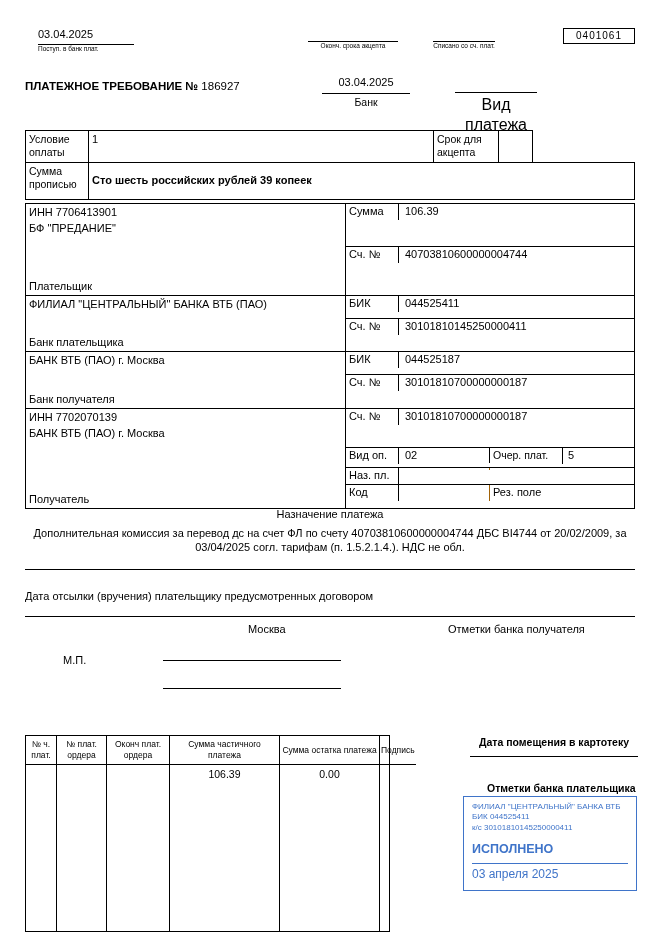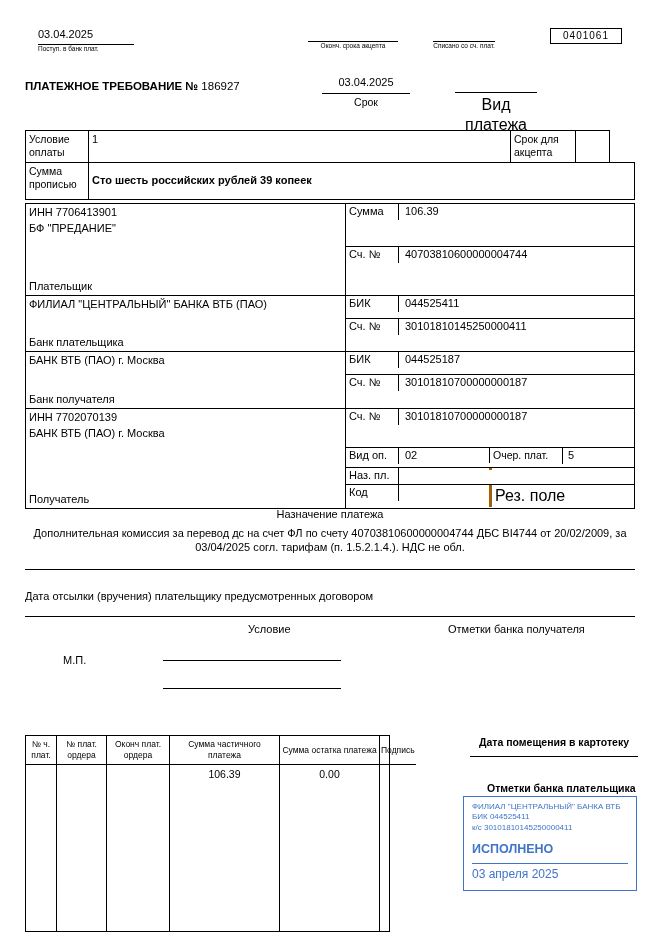--- a/index.html
+++ b/index.html
@@ -16,21 +16,21 @@
   .ctr { text-align:center; }
 
   
   .field-val { padding-bottom:2px; }
   .form-box { border:1px solid #000; width:72px; height:16px; font-size:10px;
               display:flex; align-items:center; justify-content:center; letter-spacing:1px; }
 
   
   .terms { left:25px; top:130px; width:610px; }
   .t-row { display:flex; }
-  .t-row1 { width:585px; height:32px; }
+  .t-row1 { width:508px; height:32px; }
   .t-row2 { width:610px; height:38px; }
   .t-row1 > div { border-top:1px solid #000; border-left:1px solid #000; padding:2px 3px; }
   .t-row1 > div:last-child { border-right:1px solid #000; }
   .t-row2 > div { border-top:1px solid #000; border-bottom:1px solid #000; border-left:1px solid #000; padding:2px 3px; }
   .t-row2 > div:last-child { border-right:1px solid #000;font-weight:bold; }
   .t-lbl { width:63px; font-size:10.5px; }
   .t-val { flex:1; }
   .t-val2 { flex:1; display:flex; align-items:center; }
 
   
@@ -39,21 +39,21 @@
   .band + .band { border-top:1px solid #000; }
   .band-left { width:320px; border-right:1px solid #000; display:flex; flex-direction:column; padding:2px 3px 1px 3px; }
   .band-left .fill { flex:1; }
   .band-right { flex:1; display:flex; flex-direction:column; }
   .br-row { display:flex; align-items:flex-start; }
   .br-row + .br-row { border-top:1px solid #000; }
   .lblc { width:53px; border-right:1px solid #000; display:flex; align-items:center; padding:1px 3px; }
   .valc { flex:1; display:flex; align-items:center; padding:1px 6px; }
   .subl { width:73px; border-left:1px solid #000; display:flex; align-items:center; padding:1px 3px; font-size:10.5px; }
   .subv { width:72px; border-left:1px solid #000; display:flex; align-items:center; padding:1px 5px; }
-  .subw { width:145px; border-left:3px solid #a16207; display:flex; align-items:center; padding:1px 3px; font-size:16px; }
+  .subw { width:145px; border-left:1px solid #a16207; display:flex; align-items:center; padding:1px 3px; font-size:11px; }
 
   
   .purpose { left:25px; top:506px; width:610px; height:64px; border-bottom:1px solid #000; padding-top:2px;text-align:center; }
   .purpose .txt { margin-top:5px; }
 
   
   .ptable { left:25px; top:735px; width:365px; height:197px;
             display:grid; grid-template-columns:30px 50px 63px 110px 100px 1fr;
             grid-template-rows:29px 20px 1fr;
             border:1px solid #000; font-size:8.5px; }
@@ -83,30 +83,30 @@
 <div class="abs" style="left:308px;top:28px;width:90px">
   <div class="field-val uline" style="height:14px"></div>
   <div class="cap ctr">Оконч. срока акцепта</div>
 </div>
 
 <div class="abs" style="left:433px;top:28px;width:62px">
   <div class="field-val uline" style="height:14px"></div>
   <div class="cap ctr">Списано со сч. плат.</div>
 </div>
 
-<div class="abs form-box" style="left:550px;top:28px">0401061</div>
+<div class="abs form-box" style="left:563px;top:28px">0401061</div>
 
 <div class="abs" style="left:25px;top:79px;font-size:11.5px">
   <span class="bold">ПЛАТЕЖНОЕ ТРЕБОВАНИЕ №</span>
   <span>186927</span>
 </div>
 
 <div class="abs" style="left:322px;top:76px;width:88px">
   <div class="uline ctr" style="padding-bottom:3px">03.04.2025</div>
-  <div class="ctr" style="font-size:10.5px;margin-top:2px">Срок</div>
+  <div class="ctr" style="font-size:10.5px;margin-top:2px">Банк</div>
 </div>
 
 <div class="abs" style="left:455px;top:76px;width:82px">
   <div class="uline" style="height:17px"></div>
   <div class="ctr" style="font-size:16px;margin-top:2px">Вид платежа</div>
 </div>
 
 <div class="abs terms">
   <div class="t-row t-row1">
     <div class="t-lbl">Условие оплаты</div>
@@ -211,21 +211,21 @@
 
 <div class="abs purpose">
   <div>Назначение платежа</div>
   <div class="txt">Дополнительная комиссия за перевод дс на счет ФЛ по счету 40703810600000004744 ДБС BI4744 от 20/02/2009, за 03/04/2025 согл. тарифам (п. 1.5.2.1.4.). НДС не обл.</div>
 </div>
 
 <div class="abs" style="left:25px;top:590px">Дата отсылки (вручения) плательщику предусмотренных договором</div>
 
 <div class="abs uline" style="left:25px;top:616px;width:610px"></div>
 
-<div class="abs" style="left:248px;top:623px">Условие</div>
+<div class="abs" style="left:248px;top:623px">Москва</div>
 <div class="abs" style="left:448px;top:623px">Отметки банка получателя</div>
 
 <div class="abs" style="left:63px;top:654px">М.П.</div>
 <div class="abs uline" style="left:163px;top:660px;width:178px"></div>
 <div class="abs uline" style="left:163px;top:688px;width:178px"></div>
 
 <div class="abs ptable">
   <div class="hc">№ ч. плат.</div>
   <div class="hc">№ плат. ордера</div>
   <div class="hc">Оконч плат. ордера</div>

